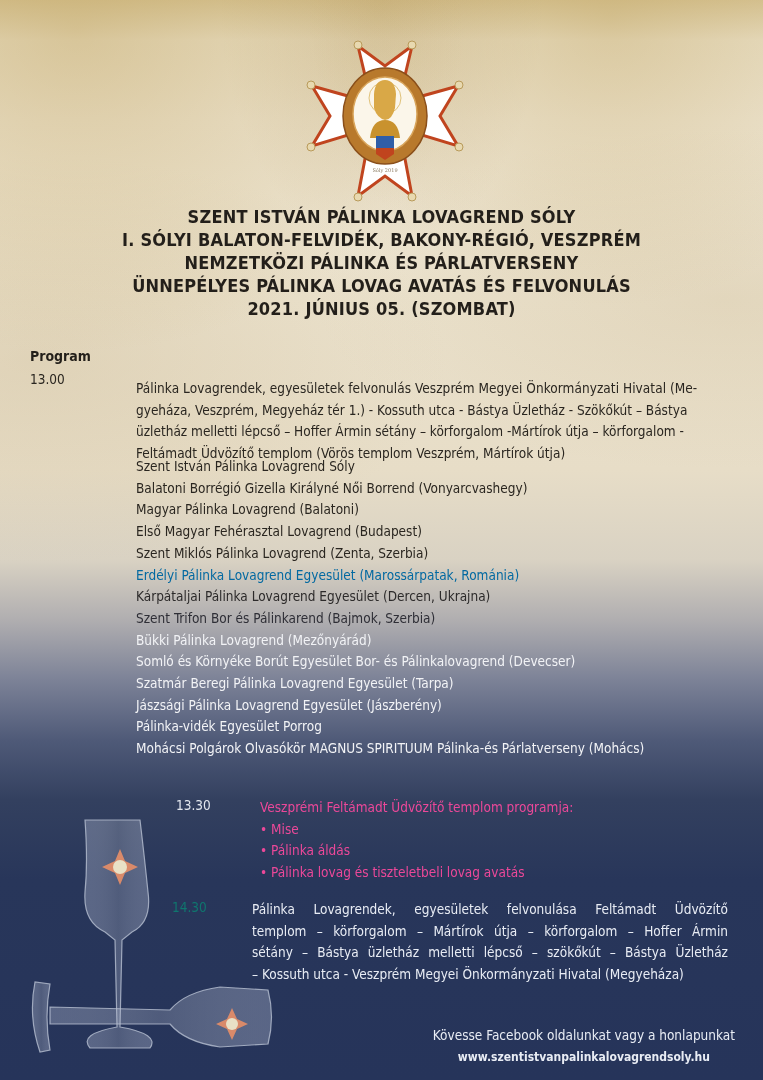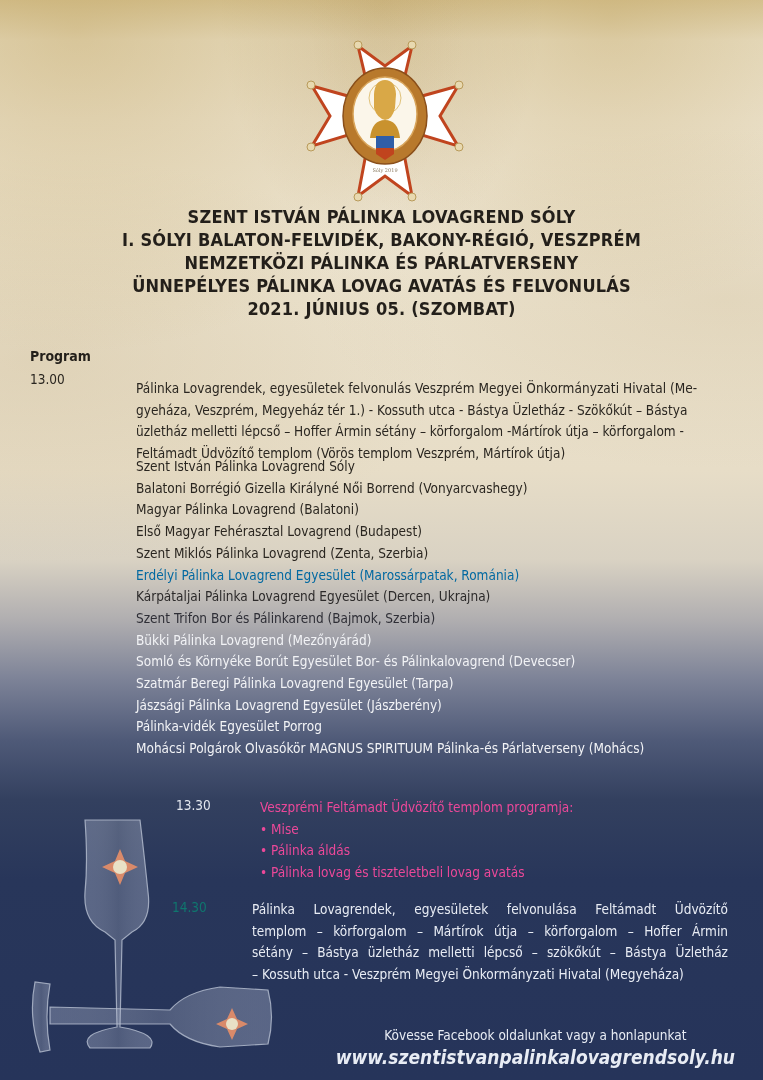--- a/index.html
+++ b/index.html
@@ -40,21 +40,21 @@
   .orgs .org { white-space: nowrap; display: block; }
   .t1300 { left: 30px; top: 369px; line-height: 21.7px; color: #2a2620; }
   .t1330 { left: 176px; top: 797px; color: #e2e6ee; }
   .s1330 { position: absolute; left: 260px; top: 797px; font-size: 13.5px; line-height: 21.5px; color: #ec4899; }
   .s1330 .bullet::before { content: "• "; }
   .t1430 { left: 172px; top: 899px; color: #0f766e; text-align: center; }
   .s1430 { position: absolute; left: 252px; top: 899px; width: 476px; font-size: 13.5px; line-height: 21.5px; color: #e8ecf4; }
   .s1430 .line { display: block; white-space: nowrap; text-align: justify; text-align-last: justify; }
   .s1430 .line.last { text-align-last: auto; }
   .footer { position: absolute; right: 28px; top: 1014px; text-align: center; color: #e8ecf4; font-size: 13.5px; line-height: 22px; margin-top: 10px; }
-  .footer .url { font-weight: bold; font-size: 19px; font-style: italic; }
+  .footer .url { font-weight: bold; font-size: 12px; }
   .glasses { position: absolute; left: 20px; top: 812px; width: 260px; height: 260px; }
 </style>
 </head>
 <body>
 
 <div class="parchment"></div>
 
 <svg class="logo" viewBox="0 0 170 175">
   <g stroke="#c0441e" stroke-width="3" fill="#ffffff" stroke-linejoin="miter">
 

